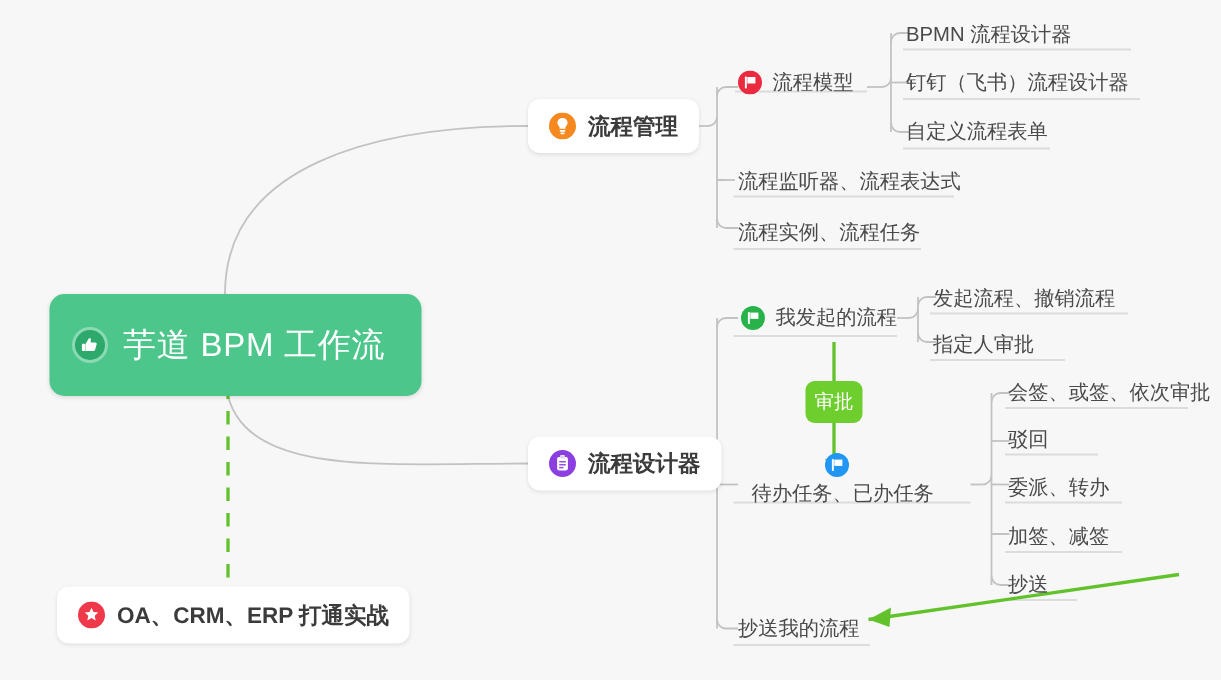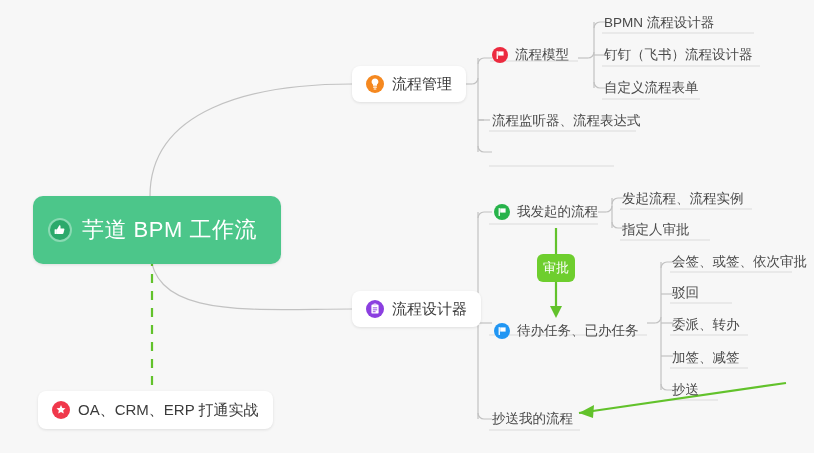--- a/index.html
+++ b/index.html
@@ -53,20 +53,21 @@
   .card-node {
     position: absolute;
     background: #ffffff;
     border-radius: 8px;
     box-shadow: 0 1px 3px rgba(0,0,0,0.10);
     display: flex;
     align-items: center;
     padding: 0 14px;
     box-sizing: border-box;
     height: 36px;
+    font-weight: bold;
   }
   .card-node .card-label {
     color: #3b3b3b;
     font-size: 15px;
     margin-left: 8px;
     white-space: nowrap;
   }
 
   
   .text-node {
@@ -247,20 +248,23 @@
   <div class="text-node" style="left:604px; top:44px;">
     <span class="t-label">钉钉（飞书）流程设计器</span>
   </div>
   <div class="text-node" style="left:604px; top:77px;">
     <span class="t-label">自定义流程表单</span>
   </div>
 
   <div class="text-node" style="left:492px; top:110px;">
     <span class="t-label">流程监听器、流程表达式</span>
   </div>
+  <div class="text-node" style="left:492px; top:144px;">
+    <span class="t-label">流程实例、流程任务</span>
+  </div>
 
   <div class="card-node" style="left:352px; top:291px;">
     <span class="icon-circle ic-md">
       <svg width="18" height="18" viewBox="0 0 18 18">
         <circle cx="9" cy="9" r="9" fill="#8B3FE0"></circle>
         <rect x="5.4" y="4.6" width="7.2" height="9" rx="1.2" fill="#ffffff"></rect>
         <rect x="7.4" y="3.4" width="3.2" height="2.2" rx="0.8" fill="#ffffff"></rect>
         <rect x="7.4" y="3.6" width="3.2" height="2" rx="0.8" fill="#8B3FE0" opacity="0.25"></rect>
         <rect x="6.8" y="7.4" width="4.4" height="0.9" fill="#8B3FE0"></rect>
         <rect x="6.8" y="9.4" width="4.4" height="0.9" fill="#8B3FE0"></rect>
@@ -274,27 +278,27 @@
     <span class="icon-circle ic-sm">
       <svg width="16" height="16" viewBox="0 0 16 16">
         <circle cx="8" cy="8" r="8" fill="#27B34A"></circle>
         <rect x="4.6" y="4" width="1.3" height="8" rx="0.5" fill="#ffffff"></rect>
         <path d="M6.2 4.4 L11.6 4.4 L11.6 8.6 L6.2 8.6 Z" fill="#ffffff"></path>
       </svg>
     </span>
     <span class="t-label">我发起的流程</span>
   </div>
   <div class="text-node" style="left:622px; top:188px;">
-    <span class="t-label">发起流程、流程实例</span>
+    <span class="t-label">发起流程、撤销流程</span>
   </div>
   <div class="text-node" style="left:622px; top:219px;">
     <span class="t-label">指定人审批</span>
   </div>
 
-  <div class="text-node with-icon" style="left:494px; top:320px;">
+  <div class="text-node with-icon" style="left:494px; top:302px;flex-direction:column;">
     <span class="icon-circle ic-sm">
       <svg width="16" height="16" viewBox="0 0 16 16">
         <circle cx="8" cy="8" r="8" fill="#2196F3"></circle>
         <rect x="4.6" y="4" width="1.3" height="8" rx="0.5" fill="#ffffff"></rect>
         <path d="M6.2 4.4 L11.6 4.4 L11.6 8.6 L6.2 8.6 Z" fill="#ffffff"></path>
       </svg>
     </span>
     <span class="t-label">待办任务、已办任务</span>
   </div>
 

